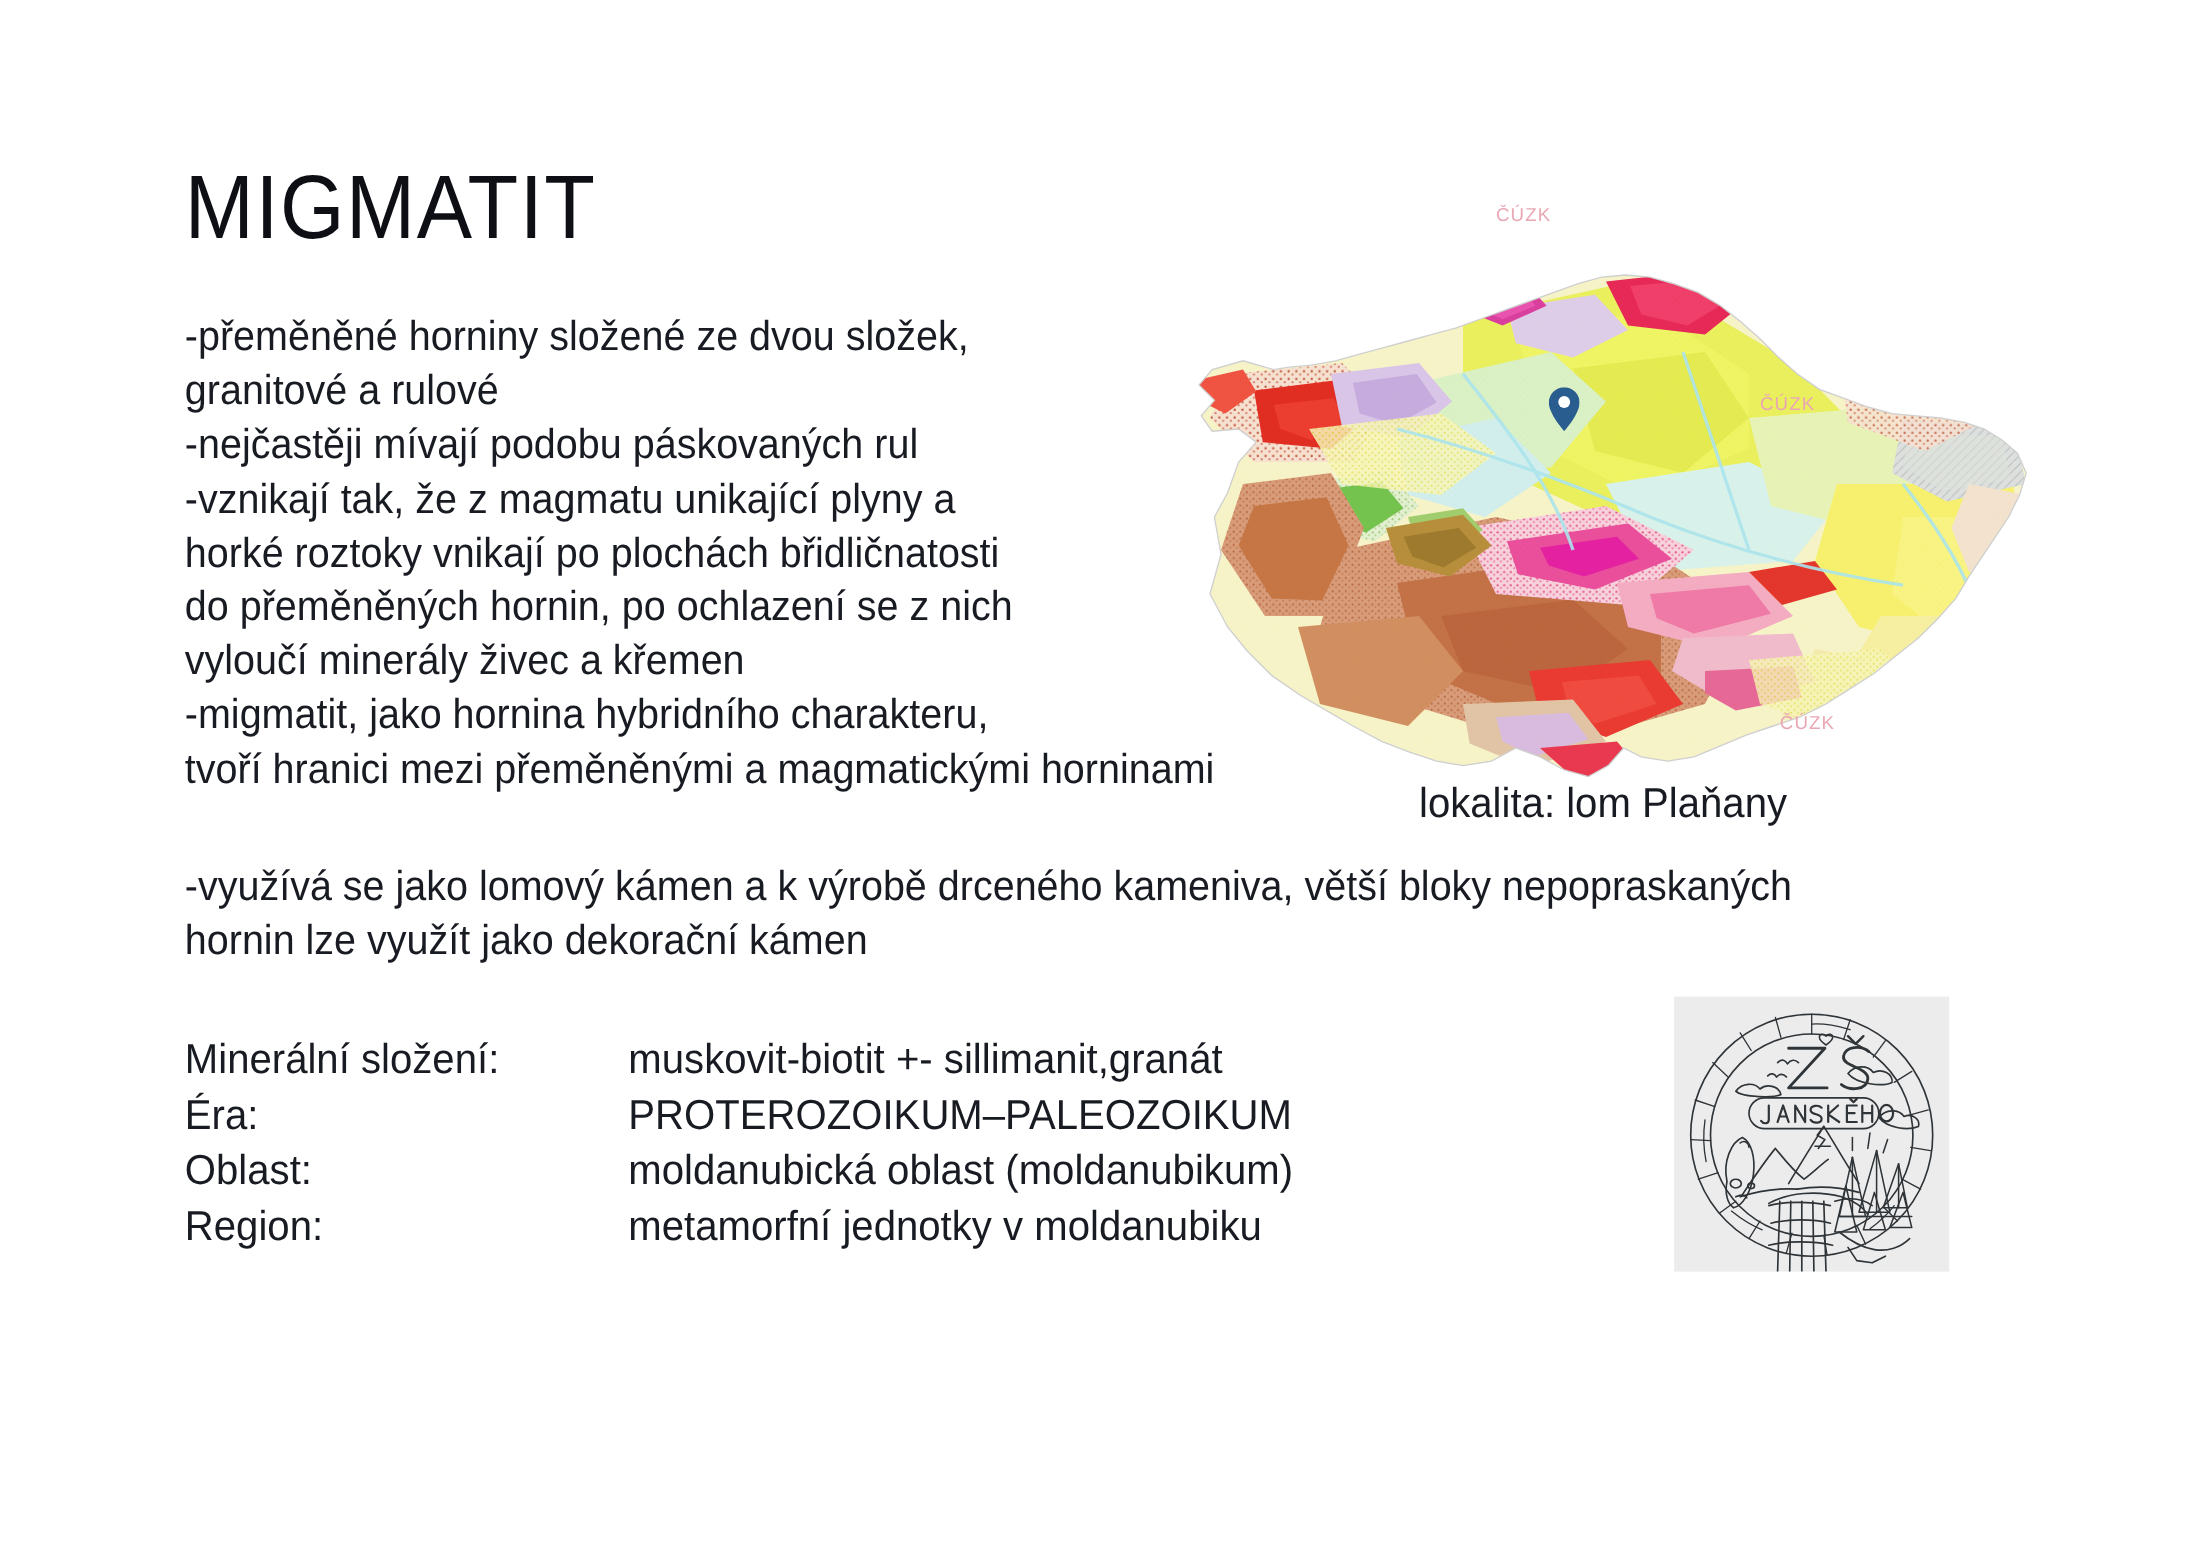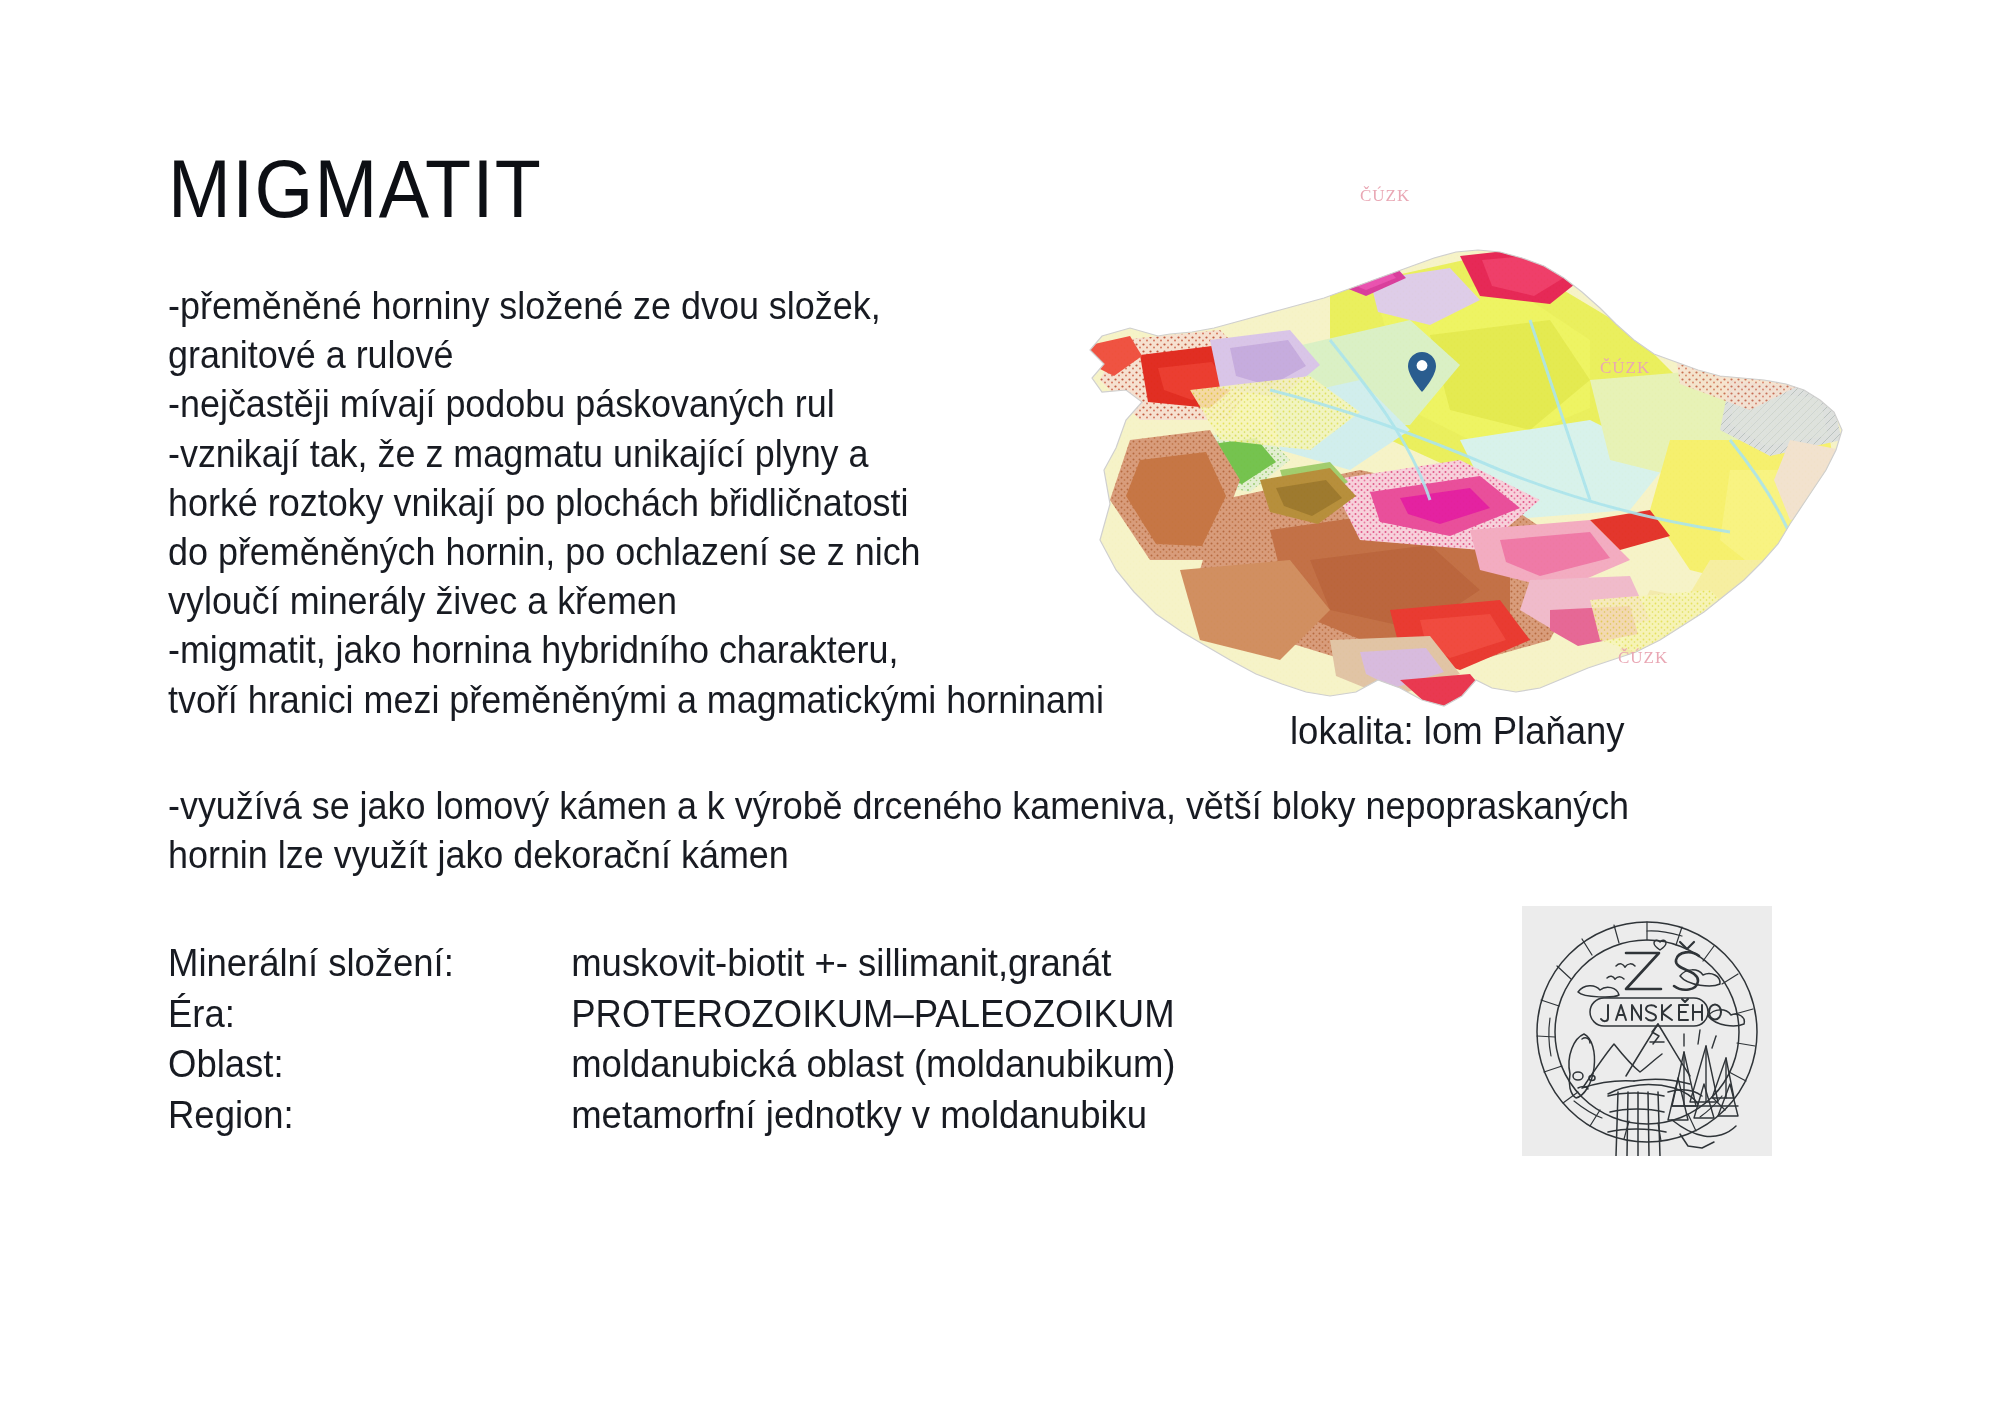--- a/index.html
+++ b/index.html
@@ -100,21 +100,21 @@
     color: #181b22;
     white-space: nowrap;
     transform: scaleX(0.96);
     transform-origin: left top;
   }
   .map-watermark {
     position: absolute;
     color: #e9a7b4;
     font-size: 17px;
     letter-spacing: 1px;
-    font-family: Liberation Serif, serif;
+    font-family: Liberation Sans, sans-serif;
     user-select: none;
   }
   #map-pin {
     position: absolute;
     left: 1408px;
     top: 352px;
     width: 28px;
     height: 40px;
   }
 

